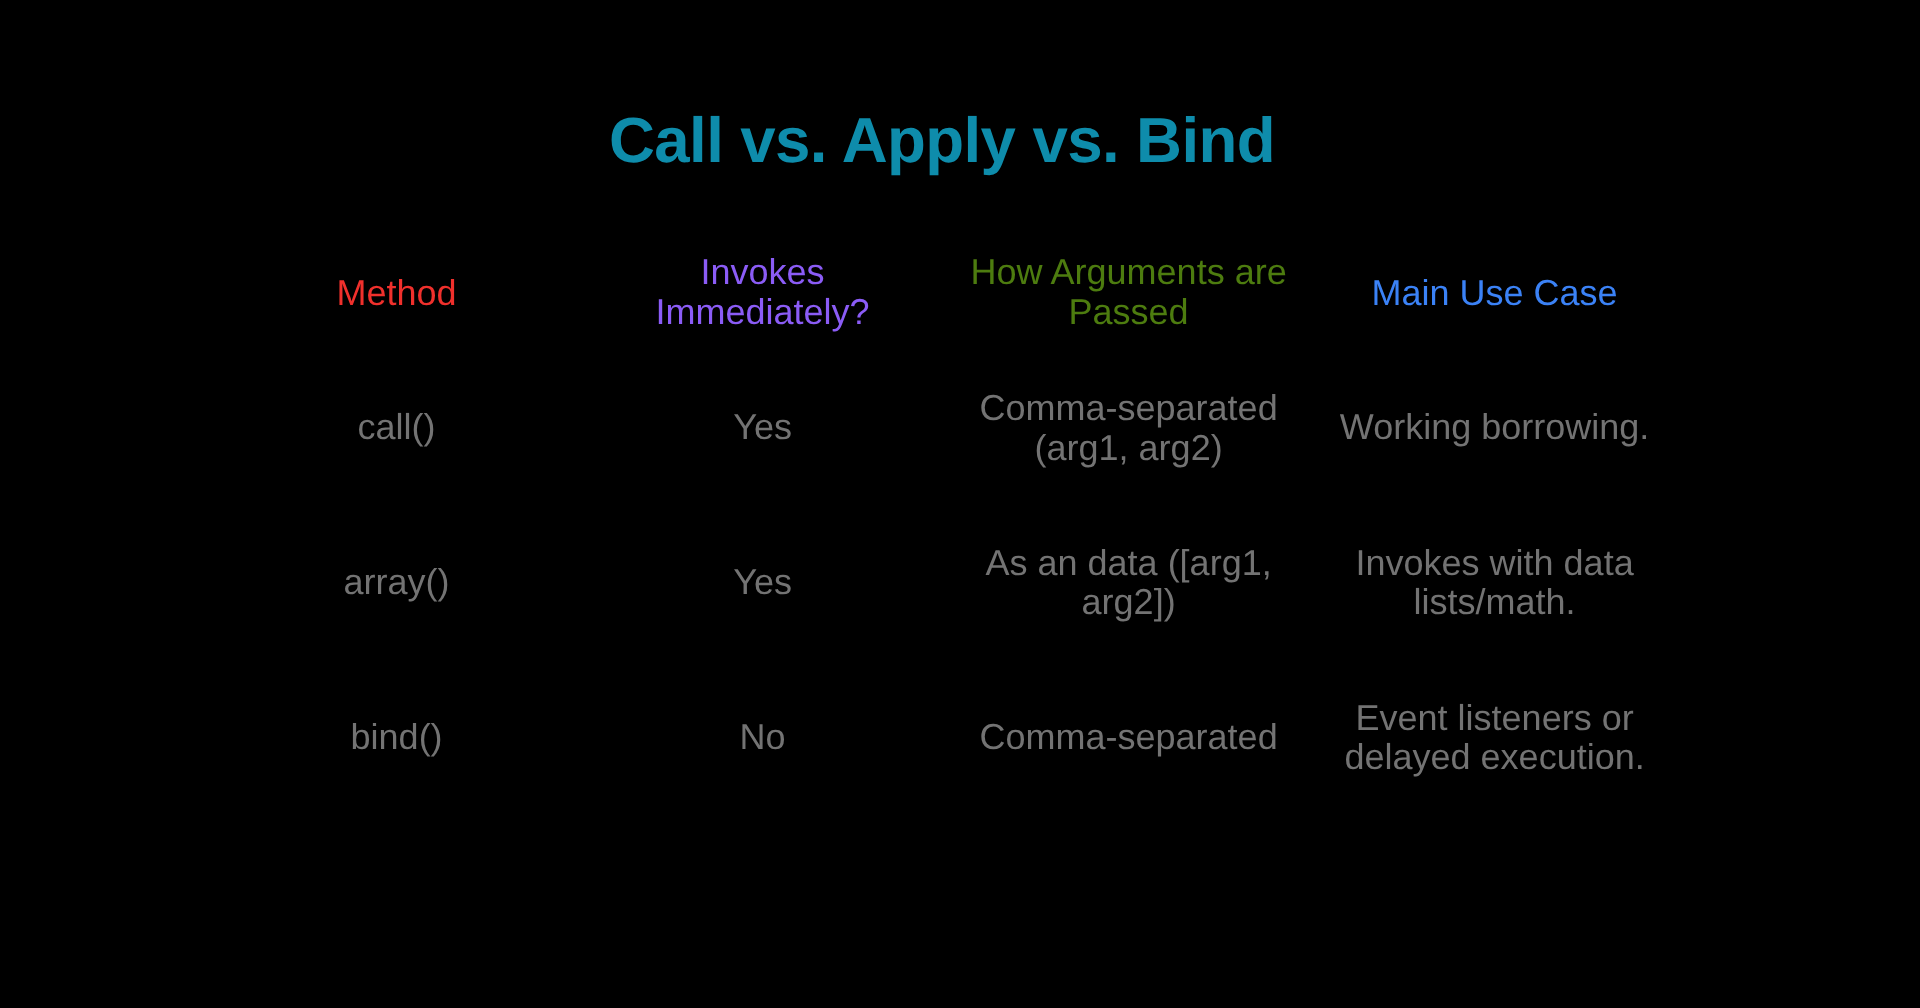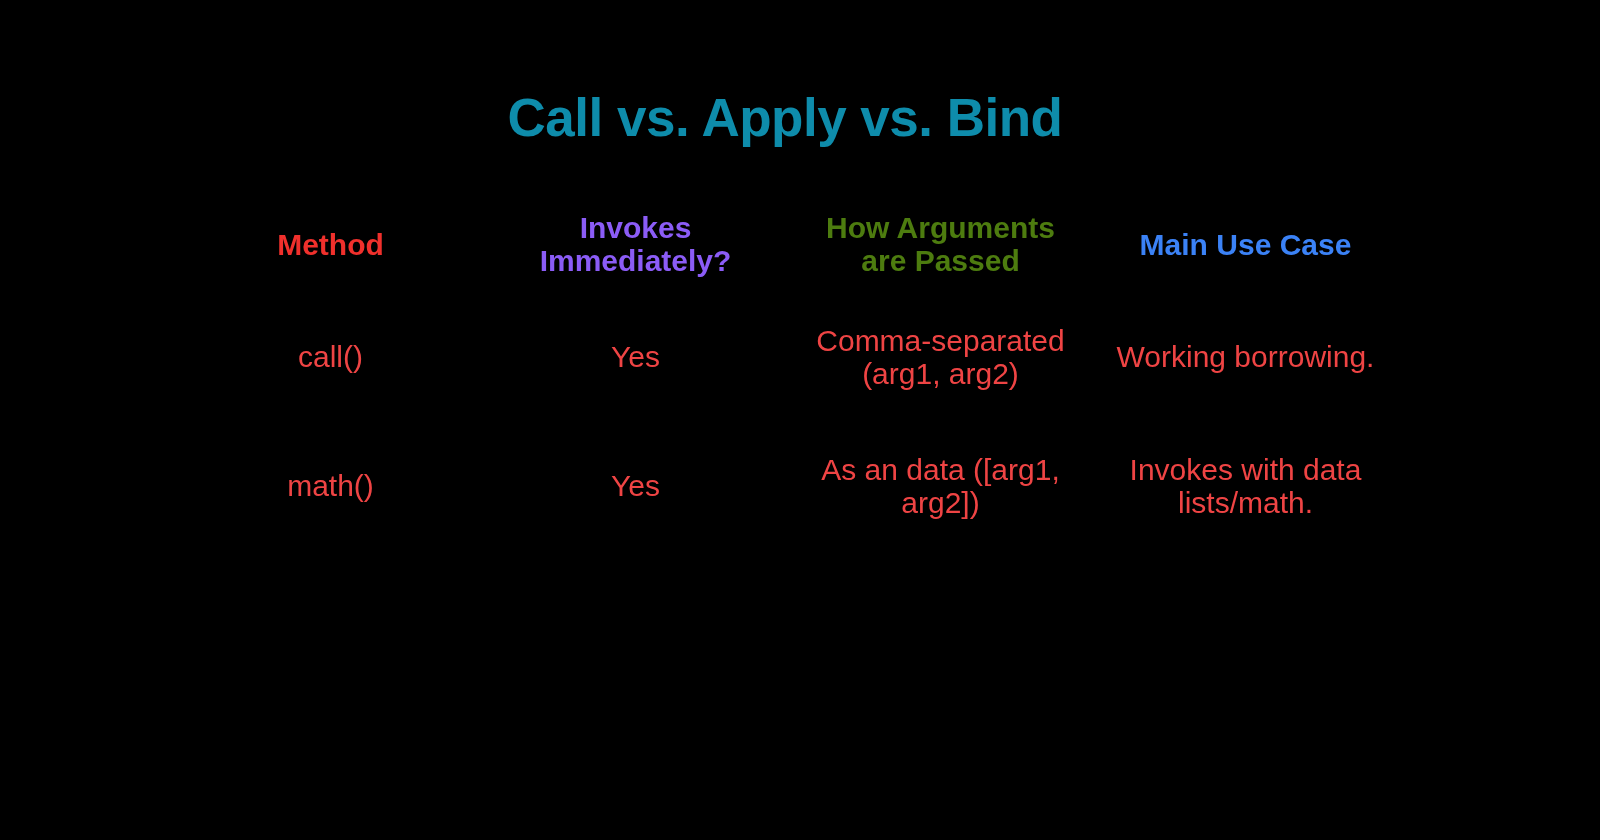--- a/index.html
+++ b/index.html
@@ -57,33 +57,33 @@
     padding: 0;
     text-align: center;
     vertical-align: middle;
     border: none;
     background: transparent;
   }
 
   .header-row th {
     height: 96px;
     font-size: 30px;
-    font-weight: bold;
+    font-weight: normal;
     line-height: 1.1;
   }
   .header-cell-inner {
     display: block;
     padding: 0 12px;
     line-height: 1.1;
   }
 
   .body-row td {
     height: 129px;
     font-size: 30px;
-    color: #ef4444;
+    color: #737373;
     line-height: 1.1;
   }
   .cell-inner {
     display: block;
     padding: 0 8px;
     line-height: 1.1;
   }
 
   
   .hdr-method   { color: #f0302c; }
@@ -131,28 +131,42 @@
         </td>
         <td>
           <span class="cell-inner">Comma-separated (arg1, arg2)</span>
         </td>
         <td>
           <span class="cell-inner">Working borrowing.</span>
         </td>
       </tr>
       <tr class="body-row">
         <td>
-          <span class="cell-inner">math()</span>
+          <span class="cell-inner">array()</span>
         </td>
         <td>
           <span class="cell-inner">Yes</span>
         </td>
         <td>
           <span class="cell-inner">As an data ([arg1, arg2])</span>
         </td>
         <td>
           <span class="cell-inner">Invokes with data lists/math.</span>
         </td>
       </tr>
+      <tr class="body-row">
+        <td>
+          <span class="cell-inner">bind()</span>
+        </td>
+        <td>
+          <span class="cell-inner">No</span>
+        </td>
+        <td>
+          <span class="cell-inner">Comma-separated</span>
+        </td>
+        <td>
+          <span class="cell-inner">Event listeners or delayed execution.</span>
+        </td>
+      </tr>
     </tbody>
   </table>
 
 </div>
 
 </body></html>

